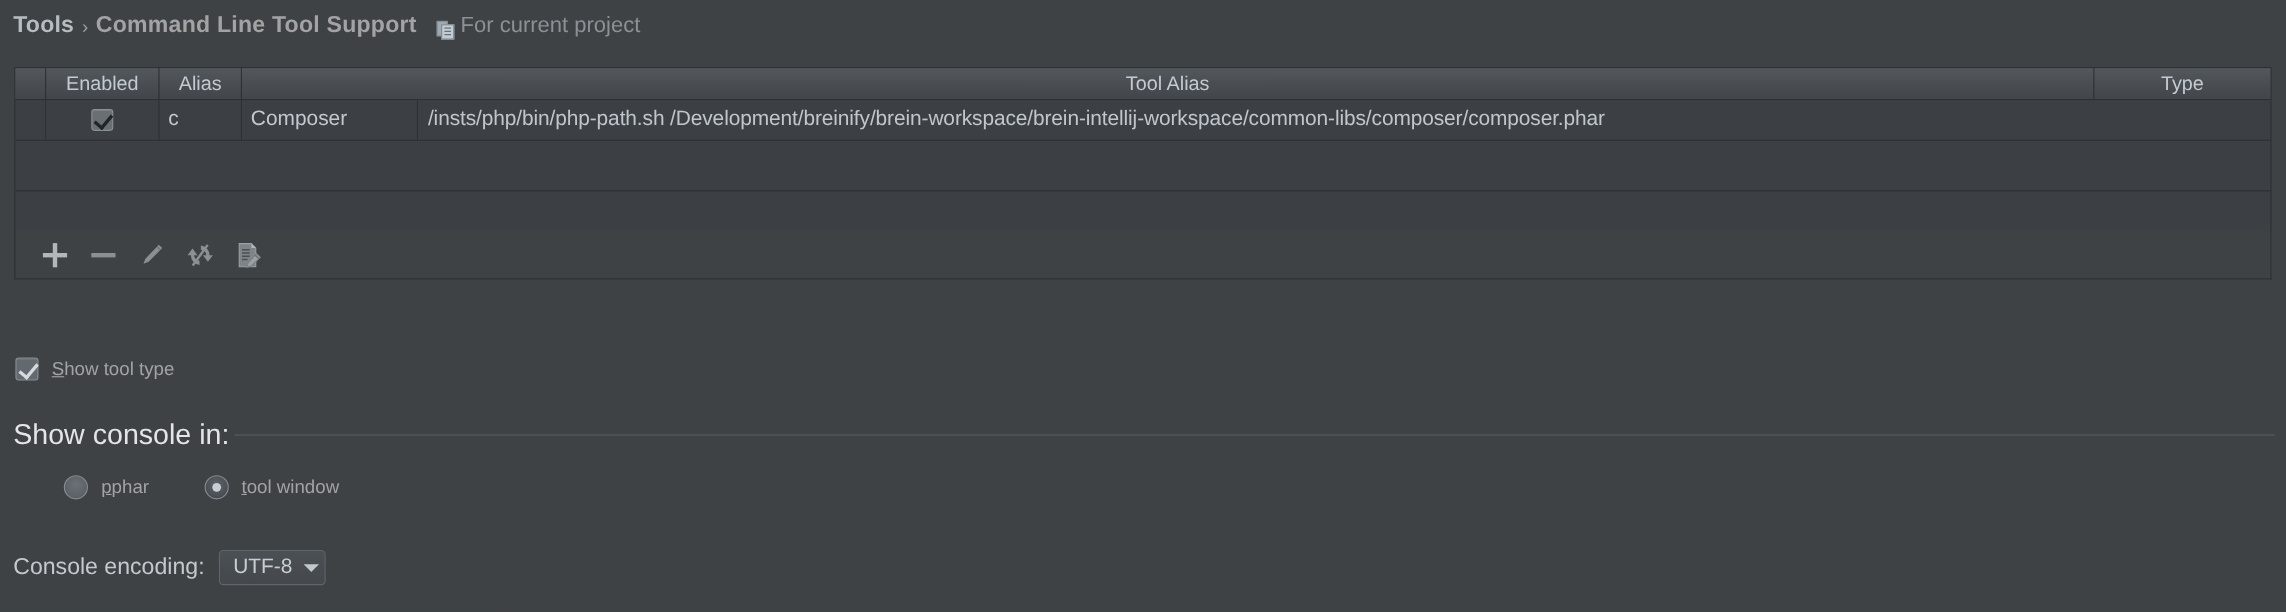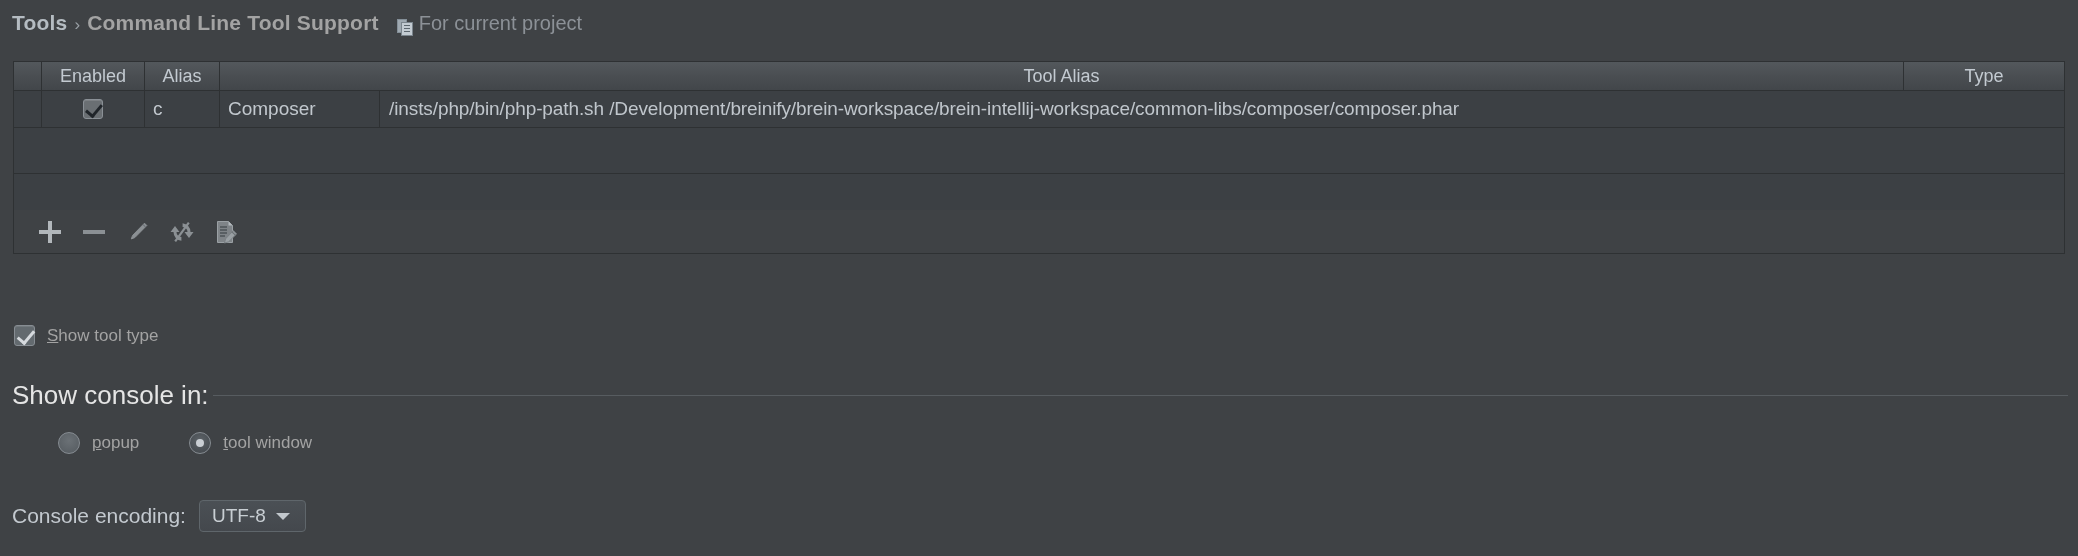--- a/index.html
+++ b/index.html
@@ -313,21 +313,21 @@
     white-space: nowrap;
   }
   .combo {
     height: 32px;
     min-width: 92px;
     border: 1px solid #5f666b;
     border-radius: 4px;
     background: linear-gradient(to bottom, #4b5055 0%, #44484d 100%);
     display: flex;
     align-items: center;
-    padding: 0 15px 0 12px;
+    padding: 0 5px 0 12px;
     box-sizing: border-box;
   }
   .combo-value {
     font-size: 19px;
     color: #c8ced3;
     margin-right: 10px;
     white-space: nowrap;
   }
   .caret {
     width: 0; height: 0;
@@ -431,21 +431,21 @@
 </div>
 
 <div class="section-head">
   <span class="section-title">Show console in:</span>
   <span class="section-rule"></span>
 </div>
 
 <div class="radio-group">
   <div class="radio-item">
     <span class="rb"></span>
-    <span class="opt-label"><span class="mn">p</span><span>opup</span></span>
+    <span class="opt-label"><span class="mn">p</span><span>phar</span></span>
   </div>
   <div class="radio-item">
     <span class="rb selected"></span>
     <span class="opt-label"><span class="mn">t</span><span>ool window</span></span>
   </div>
 </div>
 
 <div class="encoding-row">
   <span class="encoding-label">Console encoding:</span>
   <div class="combo">

